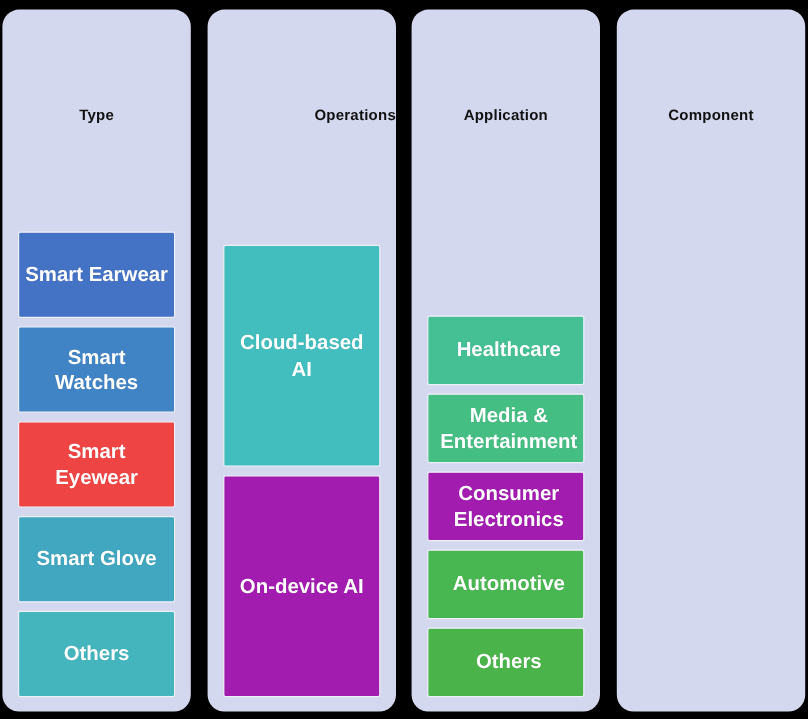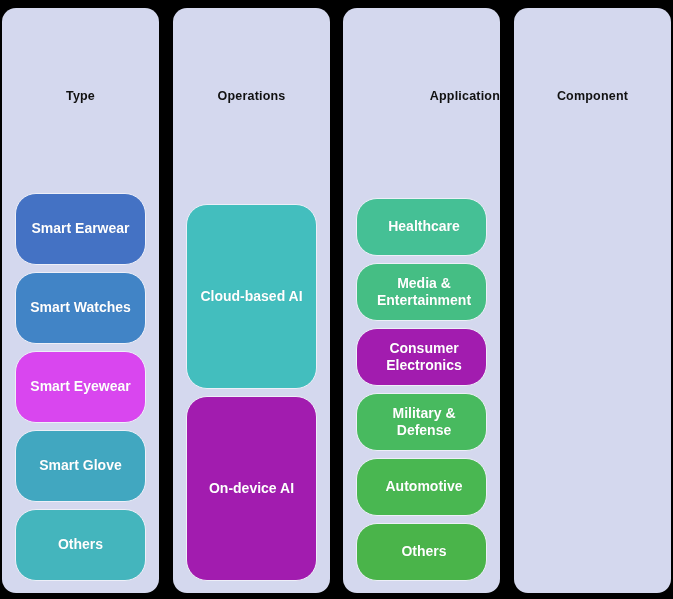--- a/index.html
+++ b/index.html
@@ -33,22 +33,22 @@
     box-sizing: border-box;
     display: flex;
     flex-direction: column;
     align-items: center;
     padding: 0;
     flex: 0 0 auto;
   }
 
   
   .col-0 { width: 157px; margin-left: 2px; }
-  .col-1 { width: 157px; margin-left: 14px; }
-  .col-2 { width: 157px; margin-left: 13px; align-items: flex-end; }
+  .col-1 { width: 157px; margin-left: 14px; align-items: flex-end; }
+  .col-2 { width: 157px; margin-left: 13px; }
   .col-3 { width: 157px; margin-left: 14px; }
 
   .col-title {
     font-size: 12.5px;
     font-weight: bold;
     color: #111111;
     letter-spacing: 0.2px;
     text-align: center;
     margin-top: 82px;
     margin-bottom: 0;
@@ -62,24 +62,24 @@
     padding: 0 13px 12px 13px;
     margin-top: auto;
     display: flex;
     flex-direction: column;
     justify-content: flex-end;
     gap: 7px;
   }
 
   .chip {
     box-sizing: border-box;
-    border-radius: 21px;
+    border-radius: 2px;
     border: 1.5px solid #EDEFF8;
     color: #FFFFFF;
-    font-size: 14px;
+    font-size: 17px;
     font-weight: bold;
     line-height: 1.25;
     text-align: center;
     display: flex;
     align-items: center;
     justify-content: center;
     padding: 2px 4px;
     text-shadow: 0 0 1px rgba(0,0,0,0.12);
     user-select: none;
   }
@@ -96,41 +96,40 @@
 </head>
 <body>
 
 <div id="board">
 
   <div class="column col-0" style="background: rgb(212, 216, 238);">
     <div class="col-title">Type</div>
     <div class="items">
       <div class="chip" style="background: rgb(68, 114, 196); border-color: rgb(237, 239, 248); color: rgb(255, 255, 255);">Smart Earwear</div>
       <div class="chip" style="background: rgb(65, 132, 198); border-color: rgb(237, 239, 248); color: rgb(255, 255, 255);">Smart Watches</div>
-      <div class="chip" style="background: #d946ef; border-color: rgb(237, 239, 248); color: rgb(255, 255, 255); text-align: right;">Smart Eyewear</div>
+      <div class="chip" style="background: #ef4444; border-color: rgb(237, 239, 248); color: rgb(255, 255, 255);">Smart Eyewear</div>
       <div class="chip" style="background: rgb(65, 167, 192); border-color: rgb(237, 239, 248); color: rgb(255, 255, 255);">Smart Glove</div>
       <div class="chip" style="background: rgb(68, 181, 189); border-color: rgb(237, 239, 248); color: rgb(255, 255, 255);">Others</div>
     </div>
   </div>
 
   <div class="column col-1" style="background: rgb(212, 216, 238);">
     <div class="col-title">Operations</div>
     <div class="items">
       <div class="chip" style="background: rgb(67, 190, 190); border-color: rgb(237, 239, 248); color: rgb(255, 255, 255); margin-top: 13px;">Cloud-based AI</div>
       <div class="chip" style="background: #a21caf; border-color: rgb(237, 239, 248); color: rgb(255, 255, 255);">On-device AI</div>
     </div>
   </div>
 
   <div class="column col-2" style="background: rgb(212, 216, 238);">
     <div class="col-title">Application</div>
     <div class="items">
       <div class="chip" style="background: rgb(69, 192, 149); border-color: rgb(237, 239, 248); color: rgb(255, 255, 255);">Healthcare</div>
       <div class="chip" style="background: rgb(69, 190, 132); border-color: rgb(237, 239, 248); color: rgb(255, 255, 255);">Media &amp; Entertainment</div>
       <div class="chip" style="background: #a21caf; border-color: rgb(237, 239, 248); color: rgb(255, 255, 255);">Consumer Electronics</div>
-      <div class="chip" style="background: rgb(72, 186, 95); border-color: rgb(237, 239, 248); color: rgb(255, 255, 255);">Military &amp; Defense</div>
       <div class="chip" style="background: rgb(73, 183, 81); border-color: rgb(237, 239, 248); color: rgb(255, 255, 255);">Automotive</div>
       <div class="chip" style="background: rgb(74, 180, 74); border-color: rgb(237, 239, 248); color: rgb(255, 255, 255);">Others</div>
     </div>
   </div>
 
   <div class="column col-3" style="background: rgb(212, 216, 238);">
     <div class="col-title">Component</div>
   </div>
 
 </div>

